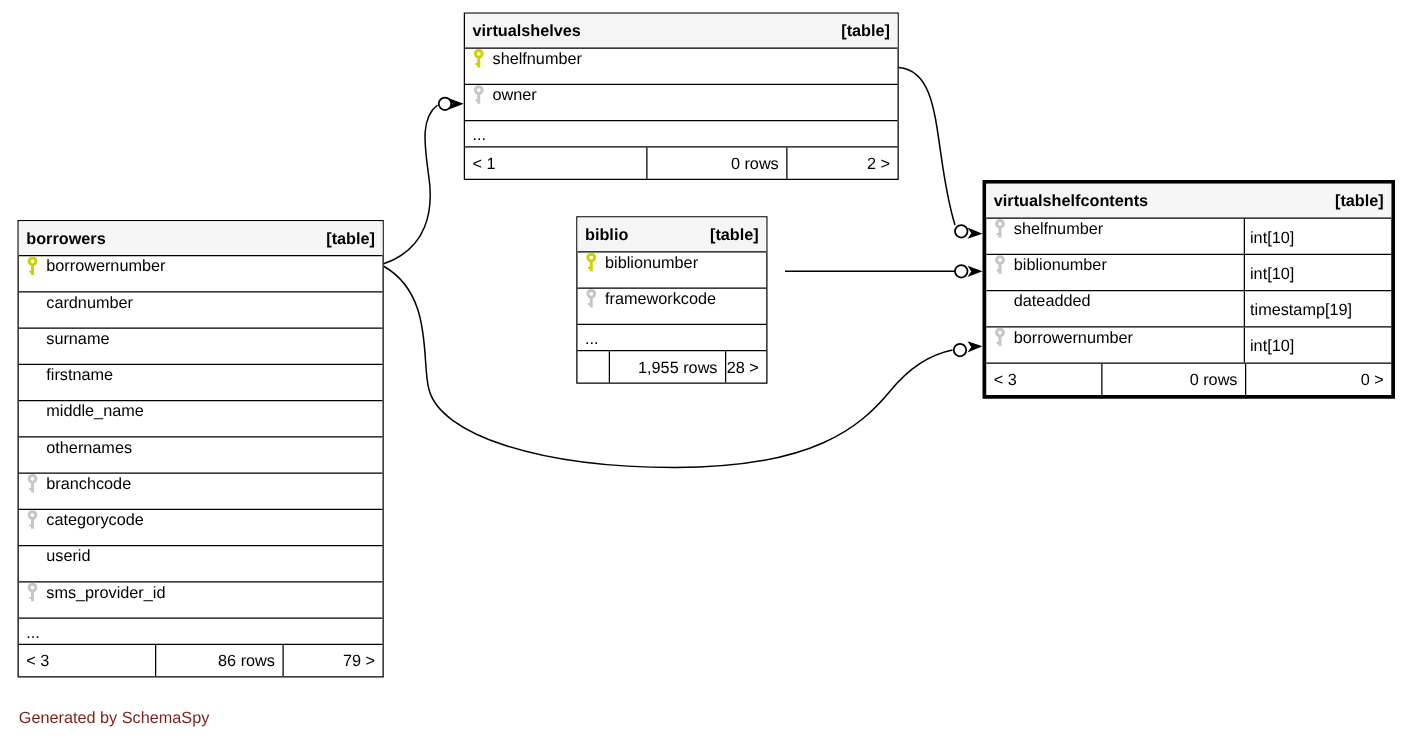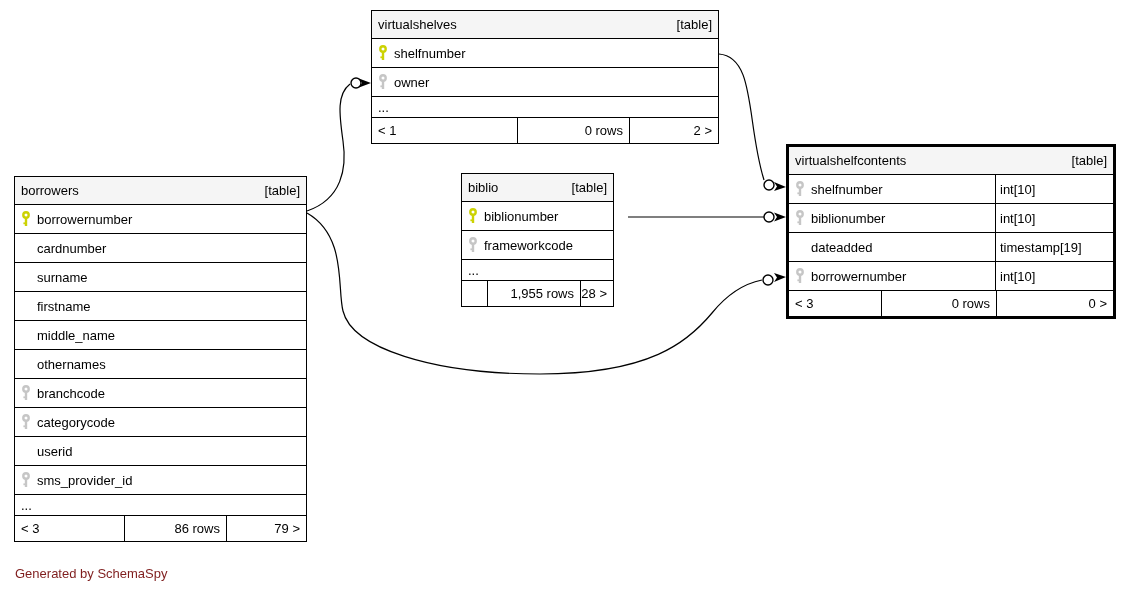--- a/index.html
+++ b/index.html
@@ -26,27 +26,27 @@
 
   .tbl-header {
     height: 28px;
     display: flex;
     align-items: center;
     justify-content: space-between;
     padding: 0 6px;
     background: #f5f5f5;
     border-bottom: 1px solid #000;
   }
-  .tbl-name { font-weight: normal; }
-  .tbl-type { font-weight: normal; margin-left: 27px; }
+  .tbl-name { font-weight: bold; }
+  .tbl-type { font-weight: bold; margin-left: 27px; }
 
   .tbl-row {
     height: 29px;
     display: flex;
-    align-items: center;
+    align-items: flex-start;
     border-bottom: 1px solid #000;
   }
   .key-icon {
     width: 22px;
     display: flex;
     justify-content: center;
     align-items: center;
     flex: 0 0 22px;
   }
   .key-icon svg { display: block; }

